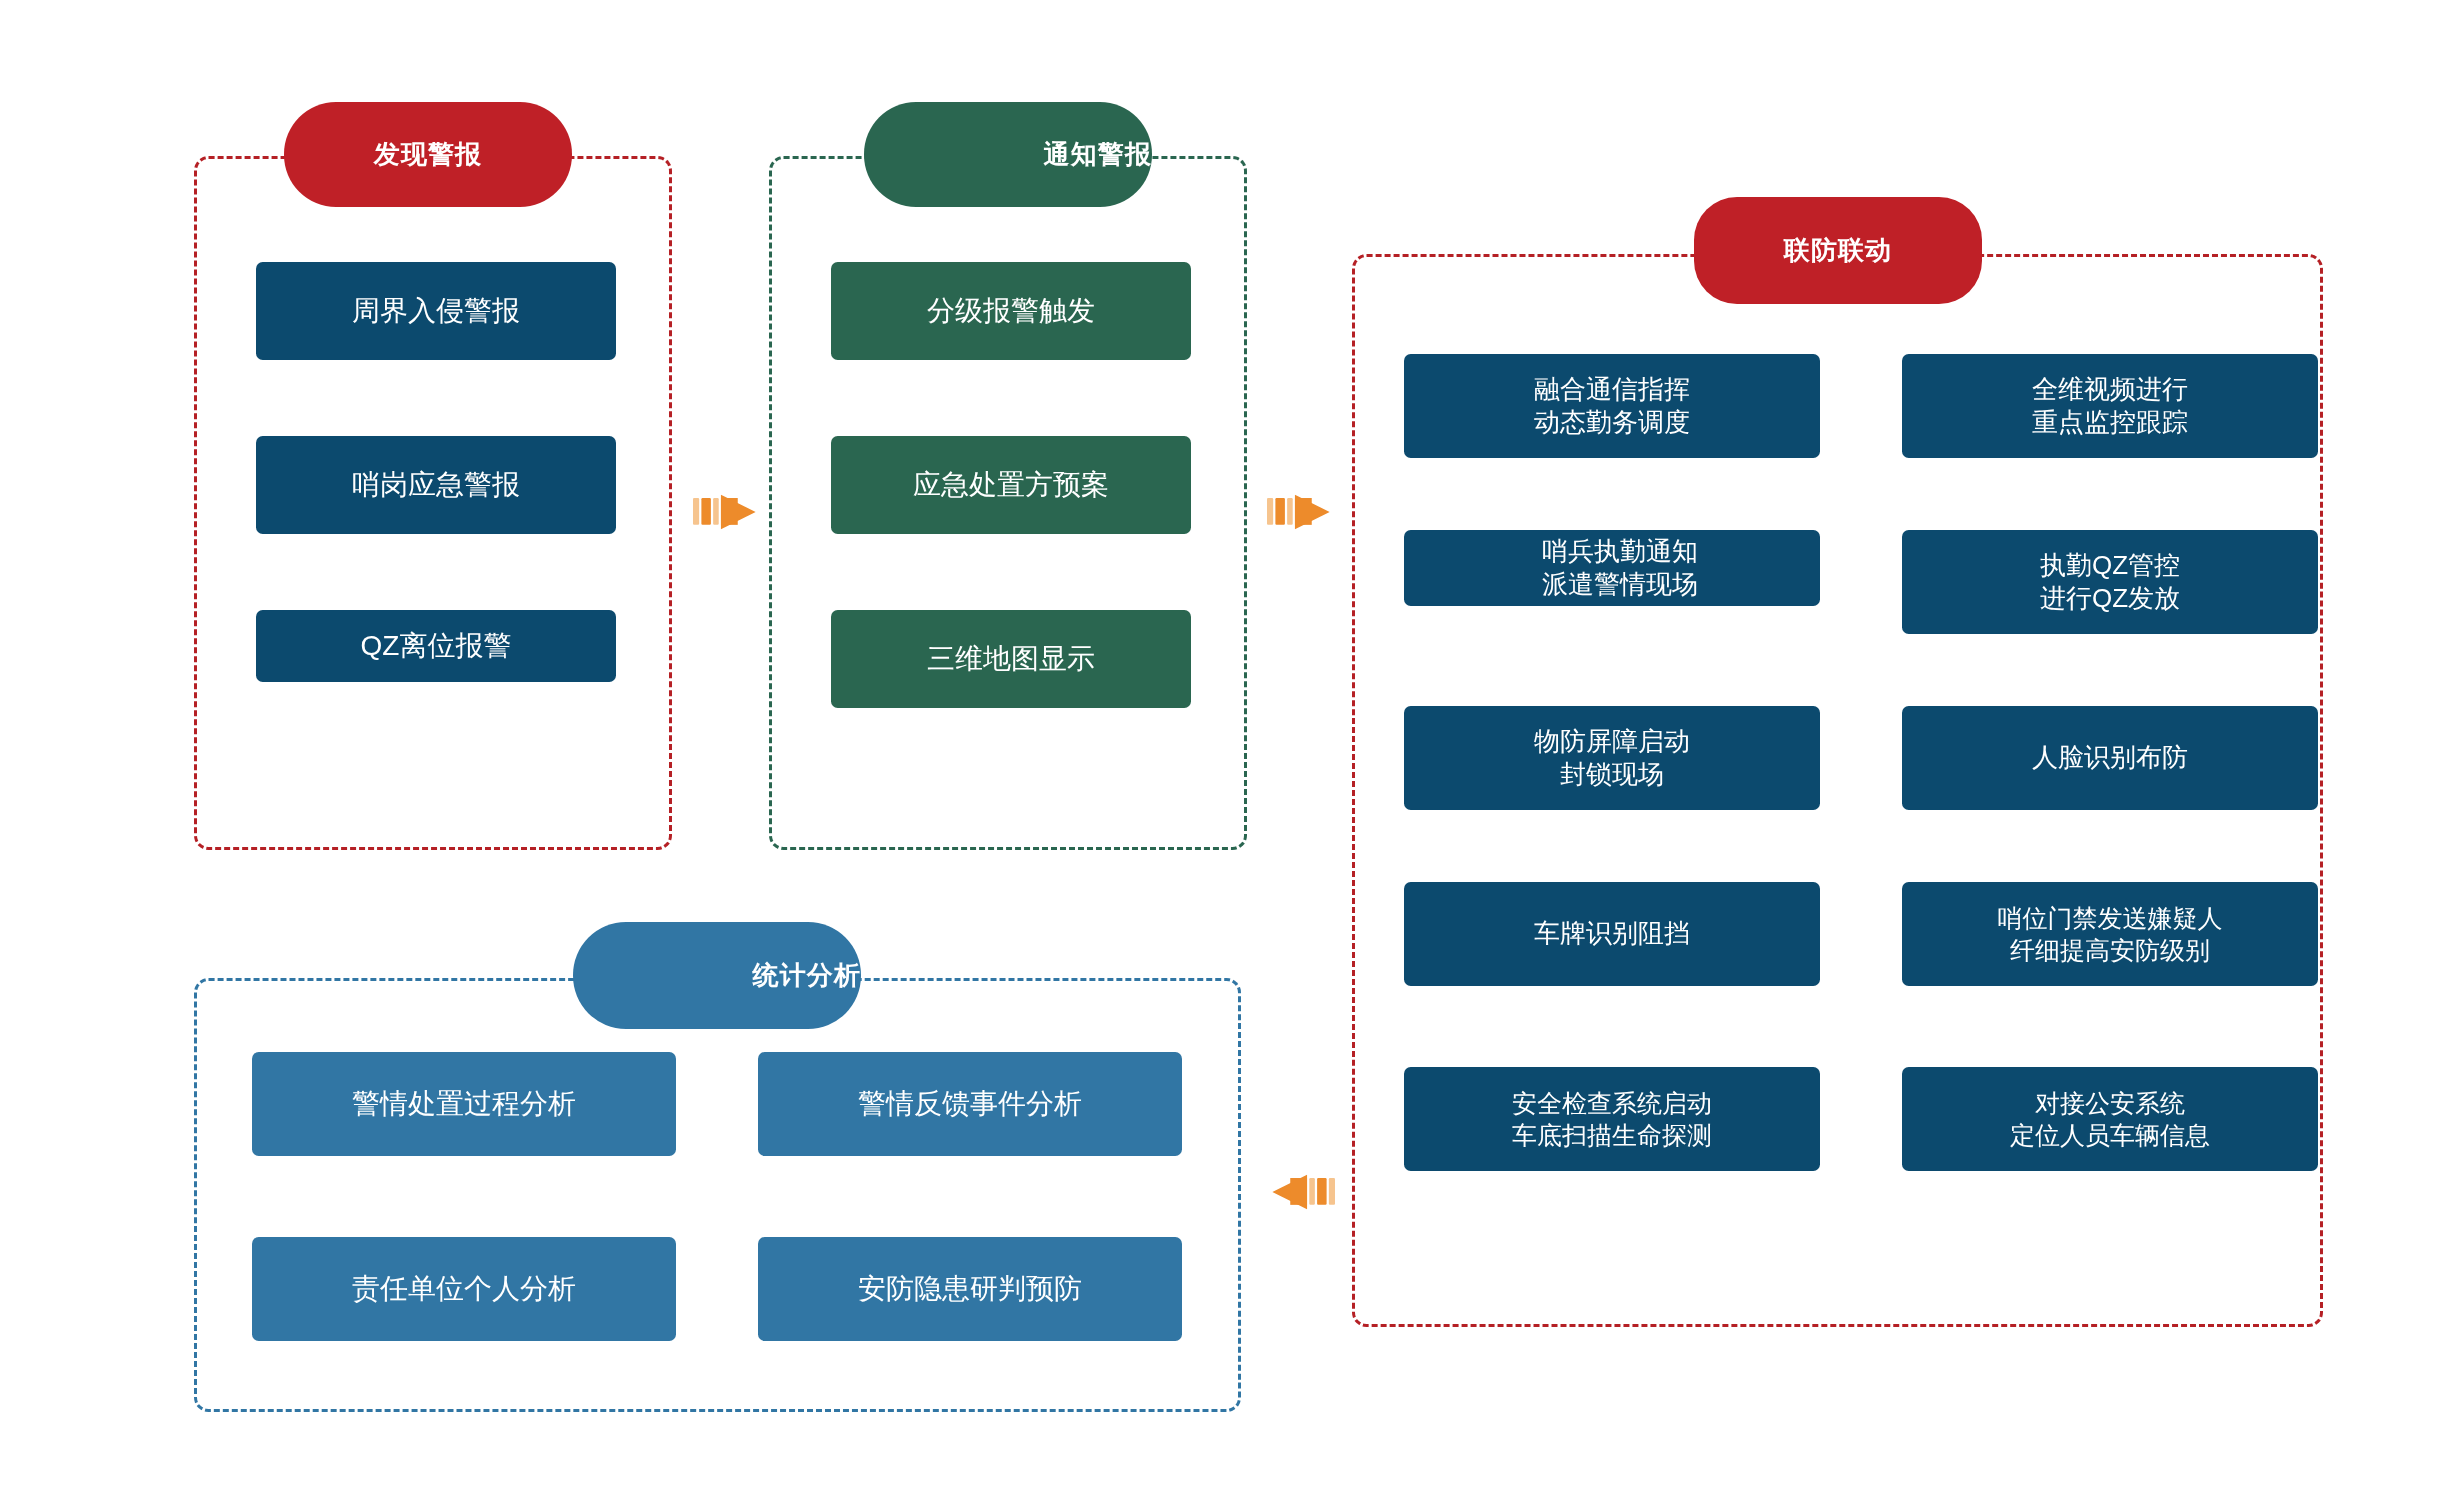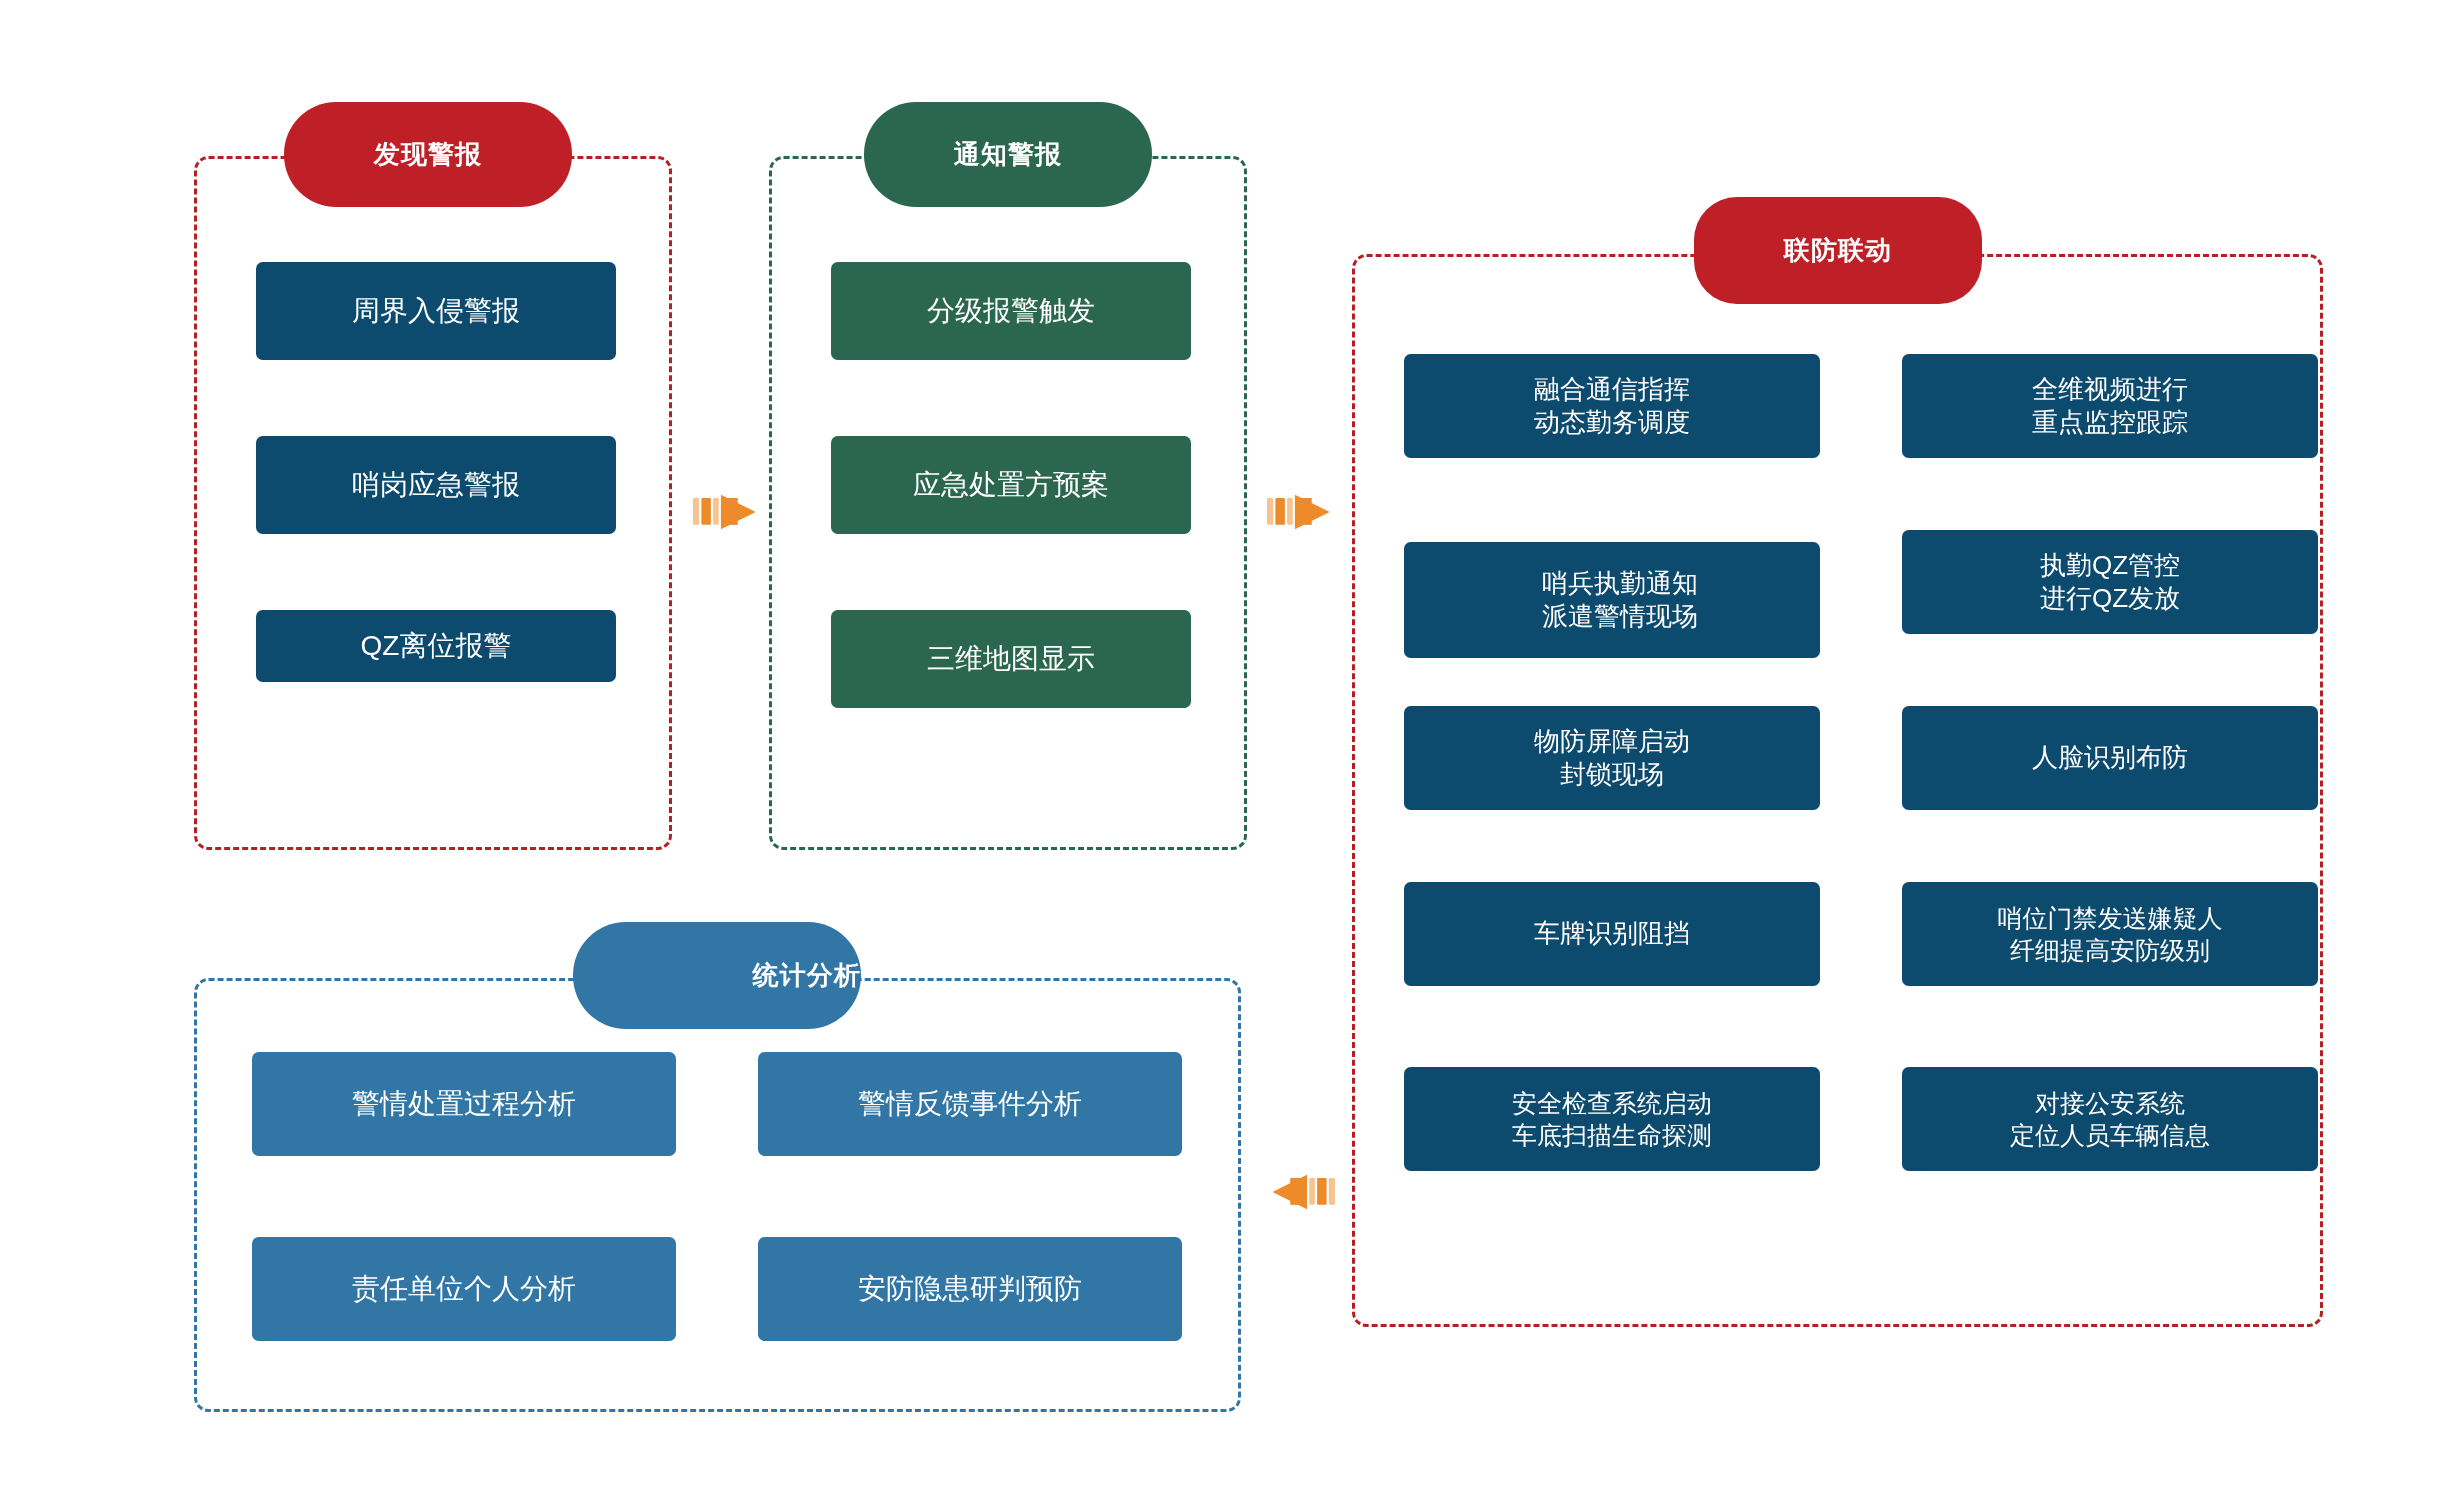--- a/index.html
+++ b/index.html
@@ -99,21 +99,21 @@
   </div>
   <div class="box red fs-big" style="left:256px; top:436px; width:360px; height:98px;">
     <span class="lines">哨岗应急警报</span>
   </div>
   <div class="box red fs-big" style="left:256px; top:610px; width:360px; height:72px;">
     <span class="lines">QZ离位报警</span>
   </div>
 
   <div class="group green" style="left:769px; top:156px; width:478px; height:694px;"></div>
 
-  <div class="pill green fs-pill" style="left:864px; top:102px; width:288px; height:105px; border-radius:52px;">
+  <div class="pill green fs-pill" style="left:864px; top:102px; width:288px; height:105px; border-radius:52px;justify-content:flex-end;">
     <span>通知警报</span>
   </div>
 
   <div class="box green fs-big" style="left:831px; top:262px; width:360px; height:98px;">
     <span class="lines">分级报警触发</span>
   </div>
   <div class="box green fs-big" style="left:831px; top:436px; width:360px; height:98px;">
     <span class="lines">应急处置方预案</span>
   </div>
   <div class="box green fs-big" style="left:831px; top:610px; width:360px; height:98px;">
@@ -132,21 +132,21 @@
       <span class="ln">动态勤务调度</span>
     </span>
   </div>
   <div class="box red fs-med" style="left:1902px; top:354px; width:416px; height:104px;">
     <span class="lines">
       <span class="ln">全维视频进行</span>
       <span class="ln">重点监控跟踪</span>
     </span>
   </div>
 
-  <div class="box red fs-med" style="left:1404px; top:542px; width:416px; height:116px;padding-left:16px;">
+  <div class="box red fs-med" style="left:1404px; top:530px; width:416px; height:76px;padding-left:16px;">
     <span class="lines">
       <span class="ln">哨兵执勤通知</span>
       <span class="ln">派遣警情现场</span>
     </span>
   </div>
   <div class="box red fs-med" style="left:1902px; top:530px; width:416px; height:104px;">
     <span class="lines">
       <span class="ln">执勤QZ管控</span>
       <span class="ln">进行QZ发放</span>
     </span>

